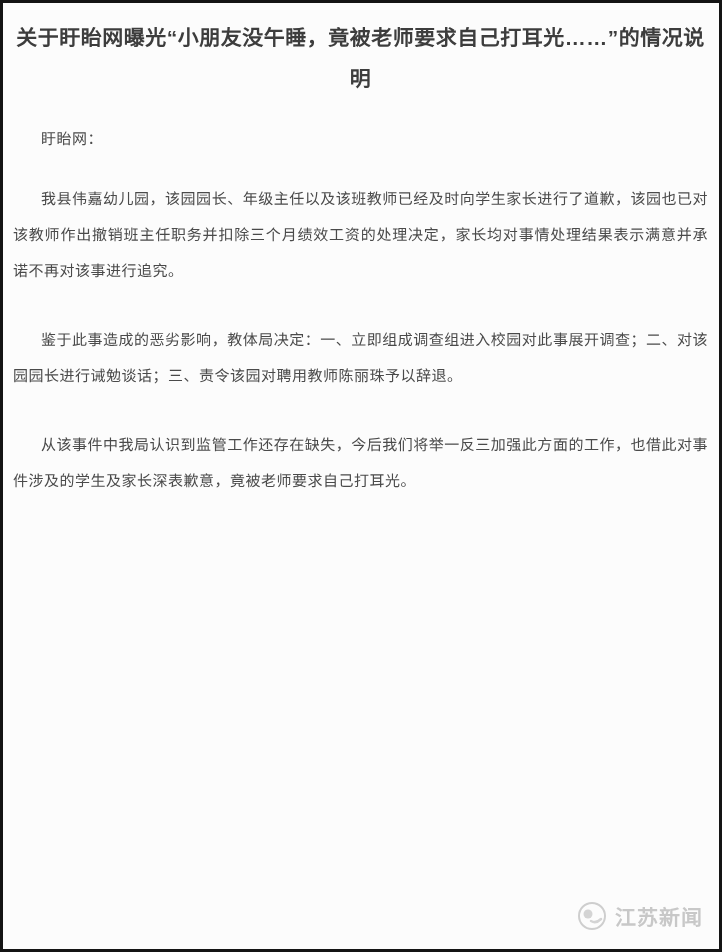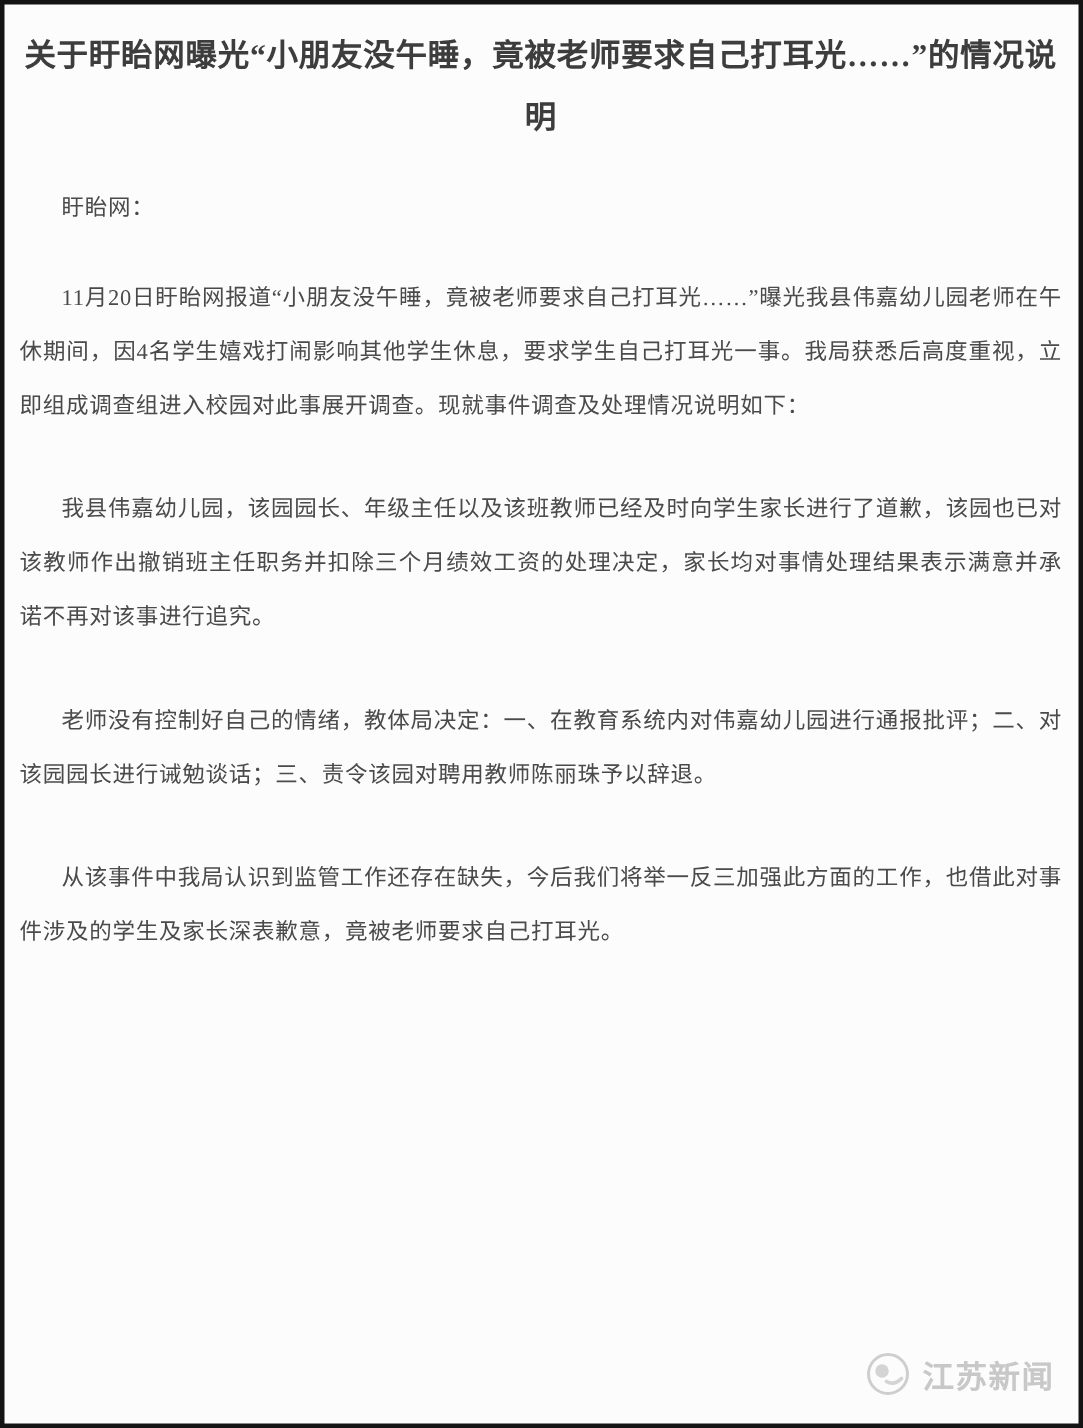--- a/index.html
+++ b/index.html
@@ -16,21 +16,20 @@
     border: 3px solid #141414;
     background: #fcfcfc;
     overflow: hidden;
     color: #4a4a4a;
   }
   .doc-inner {
     box-sizing: border-box;
     width: 100%;
     height: 100%;
     padding: 14px 11px 0 10px;
-    font-family: Liberation Serif, serif;
   }
   .doc-title {
     margin: 0 auto 22px auto;
     width: 695px;
     font-size: 21px;
     font-weight: bold;
     line-height: 41px;
     text-align: center;
     color: #3d3d3d;
     letter-spacing: 0.5px;
@@ -73,26 +72,25 @@
 
 <div class="doc-frame">
   <div class="doc-inner">
 
     <h1 class="doc-title">关于盱眙网曝光“小朋友没午睡，竟被老师要求自己打耳光……”的情况说明</h1>
 
     <div class="doc-body">
 
       <p class="salutation">盱眙网：</p>
 
-      <p class="para">11月20日盱眙网报道“小朋友没午睡，竟被老师要求自己打耳光……”曝光我县伟嘉幼儿园老师在午休期间，因4名学生嬉戏打闹影响其他学生休息，要求学生自己打耳光一事。我局获悉后高度重视，立即组成调查组进入校园对此事展开调查。现就事件调查及处理情况说明如下：</p>
 
 
       <p class="para">我县伟嘉幼儿园，该园园长、年级主任以及该班教师已经及时向学生家长进行了道歉，该园也已对该教师作出撤销班主任职务并扣除三个月绩效工资的处理决定，家长均对事情处理结果表示满意并承诺不再对该事进行追究。</p>
 
-      <p class="para">老师没有控制好自己的情绪，教体局决定：一、在教育系统内对伟嘉幼儿园进行通报批评；二、对该园园长进行诫勉谈话；三、责令该园对聘用教师陈丽珠予以辞退。</p>
+      <p class="para">鉴于此事造成的恶劣影响，教体局决定：一、立即组成调查组进入校园对此事展开调查；二、对该园园长进行诫勉谈话；三、责令该园对聘用教师陈丽珠予以辞退。</p>
 
       <p class="para">从该事件中我局认识到监管工作还存在缺失，今后我们将举一反三加强此方面的工作，也借此对事件涉及的学生及家长深表歉意，竟被老师要求自己打耳光。</p>
 
     </div>
   </div>
 
   <div class="watermark">
     <span>
       <svg width="30" height="30" viewBox="0 0 30 30">
         <circle cx="15" cy="15" r="13" fill="none" stroke="#cccccc" stroke-width="2"></circle>

